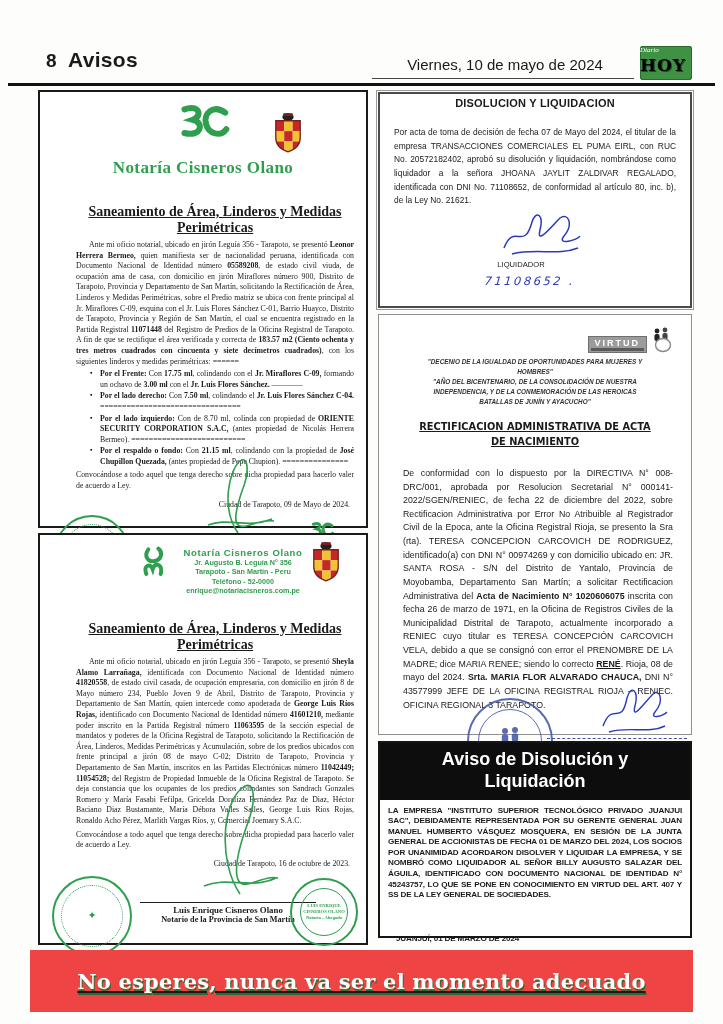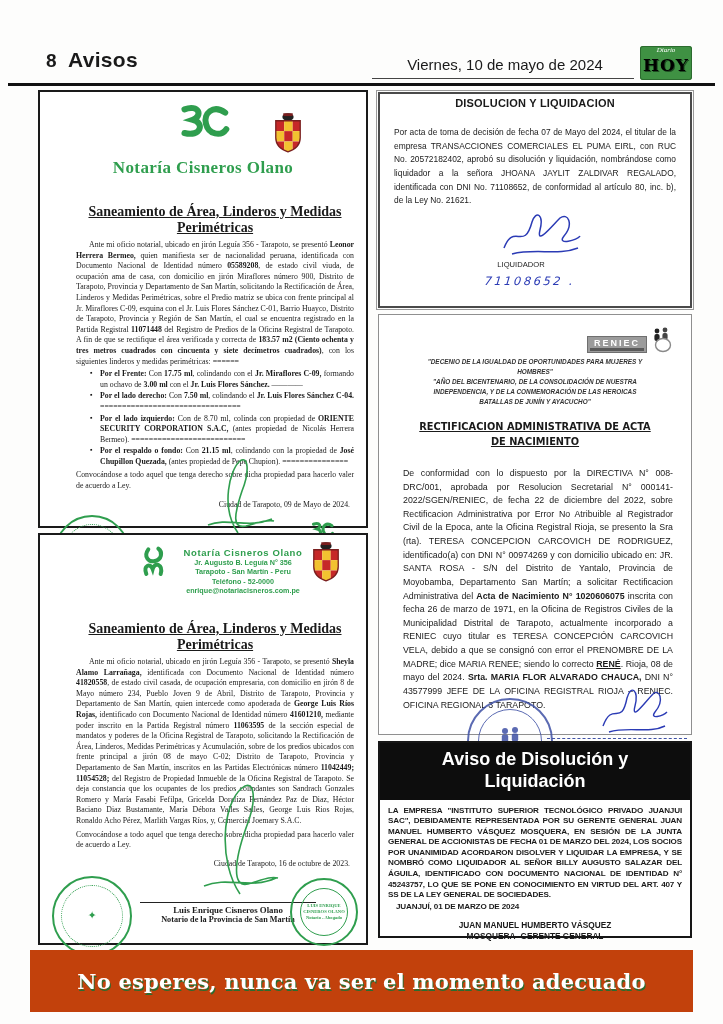--- a/index.html
+++ b/index.html
@@ -8,21 +8,21 @@
   
   .hdr-pagenum{position:absolute;left:46px;top:50px;font-family:"Liberation Sans",sans-serif;
                font-weight:bold;font-size:19px;}
   .hdr-section{position:absolute;left:68px;top:48px;font-family:"Liberation Sans",sans-serif;
                font-weight:bold;font-size:21px;letter-spacing:.3px;}
   .hdr-date{position:absolute;left:380px;top:56px;width:250px;text-align:center;
             font-family:"Liberation Sans",sans-serif;font-size:15px;}
   .hdr-thin-rule{position:absolute;left:372px;top:78px;width:262px;height:1px;background:#444;}
   .hdr-thick-rule{position:absolute;left:8px;top:83px;width:707px;height:3px;background:#111;}
   .hoy-logo{position:absolute;left:640px;top:46px;width:52px;height:34px;background:#3f9143;
-            border-radius:3px;text-align:center;box-shadow:0 0 0 1px #2c6b2f inset;}
+            border-radius:3px;text-align:left;box-shadow:0 0 0 1px #2c6b2f inset;}
   .hoy-logo .diario{display:block;color:#fff;font-family:"Liberation Serif",serif;
                     font-size:7px;font-style:italic;line-height:9px;}
   .hoy-logo .hoy{display:block;color:#000000;font-family:"DejaVu Serif",serif;font-weight:bold;
                  font-size:17px;line-height:20px;letter-spacing:1px;text-shadow:1px 1px 0 #1e4d22;}
   
   .box{position:absolute;background:#fff;box-sizing:border-box;}
   .box-l1{left:38px;top:90px;width:330px;height:438px;border:2px solid #1a1a1a;}
   .box-l2{left:38px;top:533px;width:330px;height:412px;border:2px solid #1a1a1a;}
   .box-r1{left:378px;top:92px;width:314px;height:216px;border:2px solid #4a4a4a;outline:1px solid #9a9a9a;outline-offset:1px;}
   .box-r2{left:378px;top:314px;width:314px;height:421px;border:1px solid #8f8f8f;}
@@ -95,26 +95,26 @@
                  font-family:"Liberation Sans",sans-serif;font-weight:bold;font-size:6.6px;line-height:1.45;
                  border-top:1px dashed #3f51a5;padding-top:2px;}
   .r2-footer{border-top:1px solid #777;margin:2px 14px 0 14px;padding:3px 0 0 2px;color:#444;
              font-family:"Liberation Sans",sans-serif;font-size:4.8px;line-height:1.5;}
   .r2-footer .f0{font-weight:bold;color:#222;}
   
   .r3-band{background:#0d0d0d;color:#fff;text-align:center;padding:6px 0 7px 0;}
   .r3-band .t{font-family:"Liberation Sans",sans-serif;font-weight:bold;font-size:18px;line-height:1.22;}
   .r3-body{font-family:"Liberation Sans",sans-serif;font-weight:bold;font-size:8.1px;line-height:1.3;
            text-align:justify;padding:6px 8px 0 8px;margin:0;letter-spacing:-.15px;}
-  .r3-date{font-family:"Liberation Sans",sans-serif;font-weight:bold;font-size:8.1px;padding:1px 8px 0 16px;letter-spacing:-.15px;}
+  .r3-date{font-family:"Liberation Sans",sans-serif;font-weight:bold;font-size:8.1px;padding:1px 8px 0 16px;letter-spacing:-.15px;margin-top:32px;}
   .r3-signer{margin-top:9px;text-align:center;font-family:"Liberation Sans",sans-serif;font-weight:bold;
              font-size:8.3px;line-height:1.35;}
   
-  .banner{position:absolute;left:30px;top:950px;width:663px;height:62px;background:#c2410c;
-          display:flex;align-items:center;justify-content:center;}
+  .banner{position:absolute;left:30px;top:950px;width:663px;height:62px;background:#ef4444;
+          display:flex;align-items:center;justify-content:center;text-decoration:underline;}
   .banner span{color:#fff;font-family:"DejaVu Serif",serif;font-weight:bold;font-size:21px;
                letter-spacing:.2px;text-shadow:1px 2px 0 #2c6b2f;}
 </style>
 </head>
 <body>
 
 <div class="page">
 
   <div>
     <span class="hdr-pagenum">8</span>
@@ -262,21 +262,21 @@
       <svg class="sig-scribble" style="left:118px;top:0px;" width="86" height="52" viewBox="0 0 86 52">
         <path d="M6 40 C16 14 26 44 34 14 C38 2 46 6 42 22 C38 38 54 18 62 10 C70 4 76 16 66 28 C58 38 80 32 82 28 M14 46 C38 40 60 48 80 40" fill="none" stroke="#2b3bb5" stroke-width="1.5"></path>
       </svg>
       <div class="r1-caption">LIQUIDADOR</div>
       <div class="r1-dni">71108652 .</div>
     </div>
   </section>
 
   <section class="box box-r2">
     <div class="reniec-logo">
-      <span class="reniec-box">RENIEC</span>
+      <span class="reniec-box">VIRTUD</span>
       <svg width="26" height="26" viewBox="0 0 26 26" style="margin-left:2px;">
         <circle cx="8" cy="4" r="2.4" fill="#222"></circle>
           <rect x="5.4" y="7" width="5.2" height="7" rx="2" fill="#222"></rect>
         <circle cx="16" cy="3" r="2.4" fill="#444"></circle>
           <rect x="13.4" y="6" width="5.2" height="7" rx="2" fill="#444"></rect>
         <ellipse cx="14" cy="18" rx="7.5" ry="6.5" fill="#fff" stroke="#8a8a8a" stroke-width="1.4"></ellipse>
       </svg>
     </div>
     <div class="r2-motto">
       <div>"DECENIO DE LA IGUALDAD DE OPORTUNIDADES PARA MUJERES Y HOMBRES"</div>

